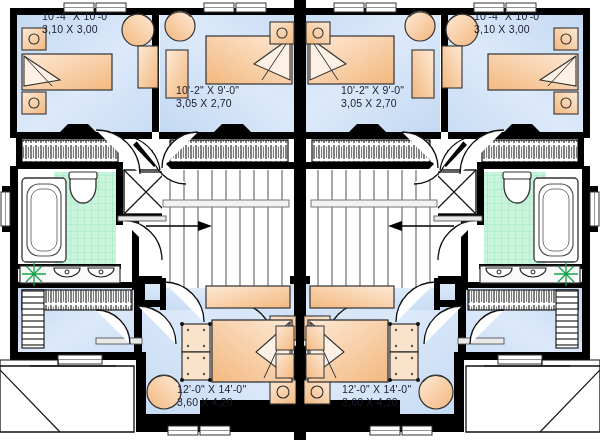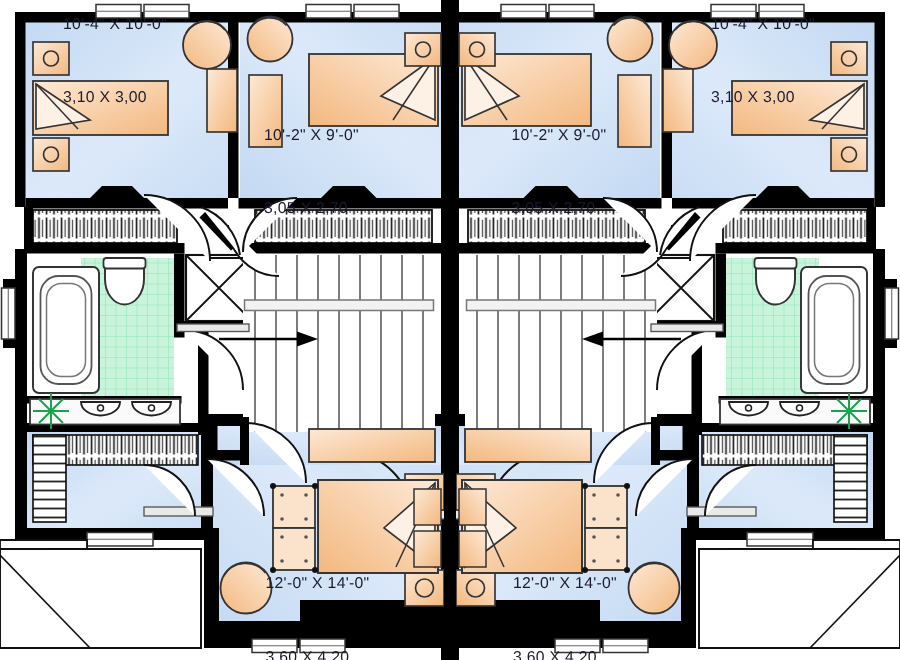--- a/index.html
+++ b/index.html
@@ -11,21 +11,21 @@
   .dimlabel{
     position:absolute;
     font-family:"Liberation Sans", sans-serif;
     font-size:10.5px;
     color:#1a1a2e;
     white-space:nowrap;
     letter-spacing:0.2px;
     line-height:13px;
     pointer-events:none;
   }
-  .dimlabel .l2{display:block;margin-top:36px;}
+  .dimlabel .l2{display:block;}
 </style>
 </head>
 <body>
 
 <div id="stage">
 
   <svg id="plan-svg" width="600" height="440" viewBox="0 0 600 440">
     <defs>
 
       <linearGradient id="gfloor" x1="0" y1="0" x2="1" y2="1">

